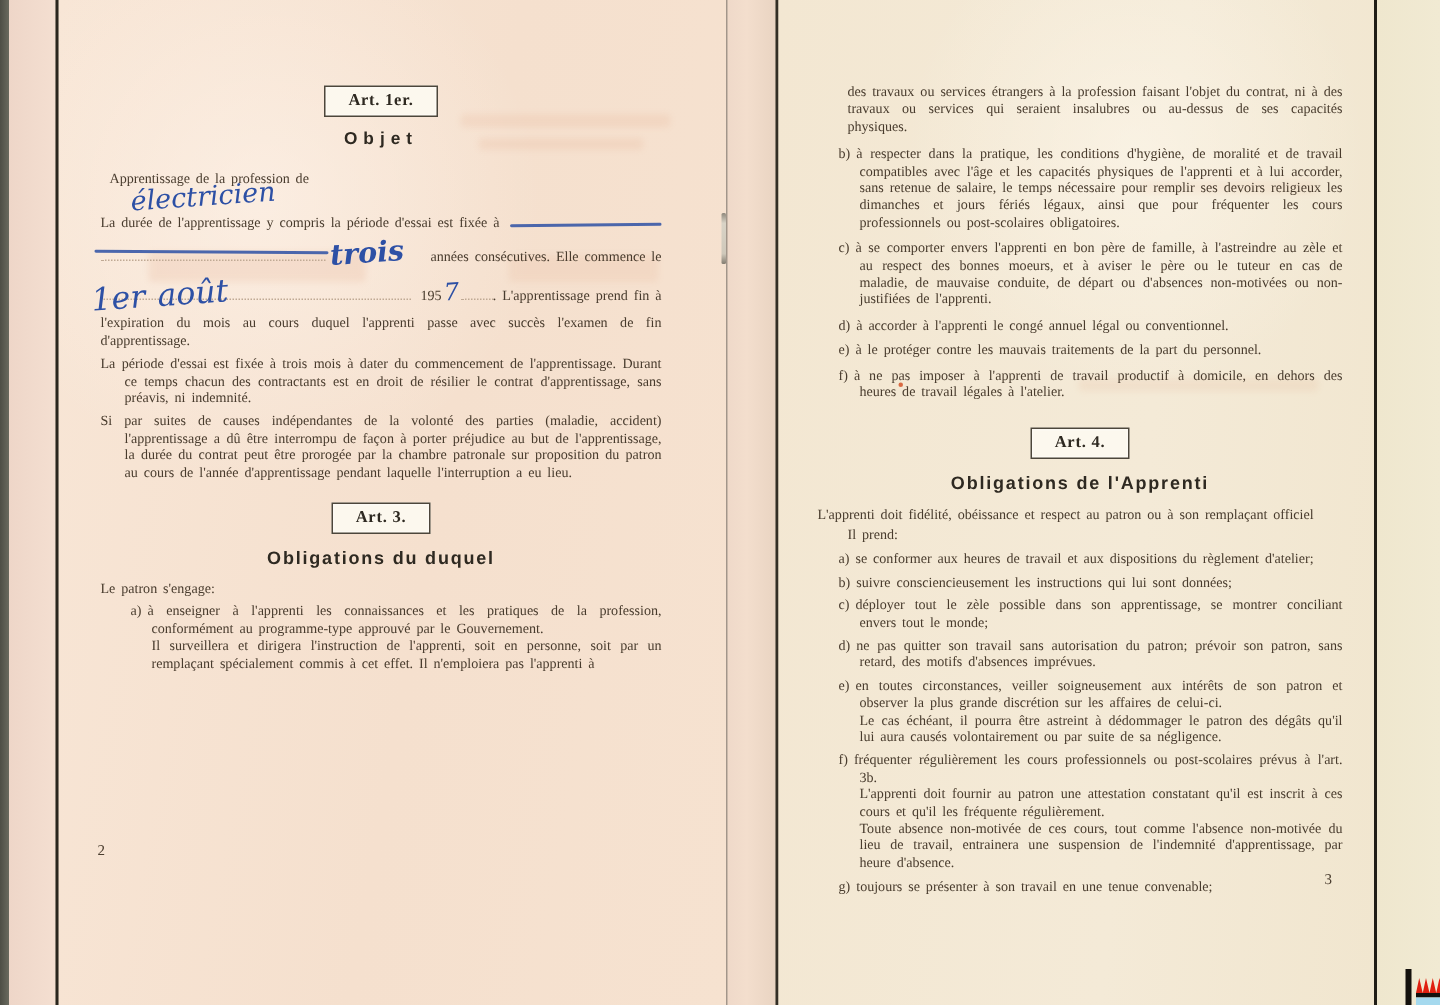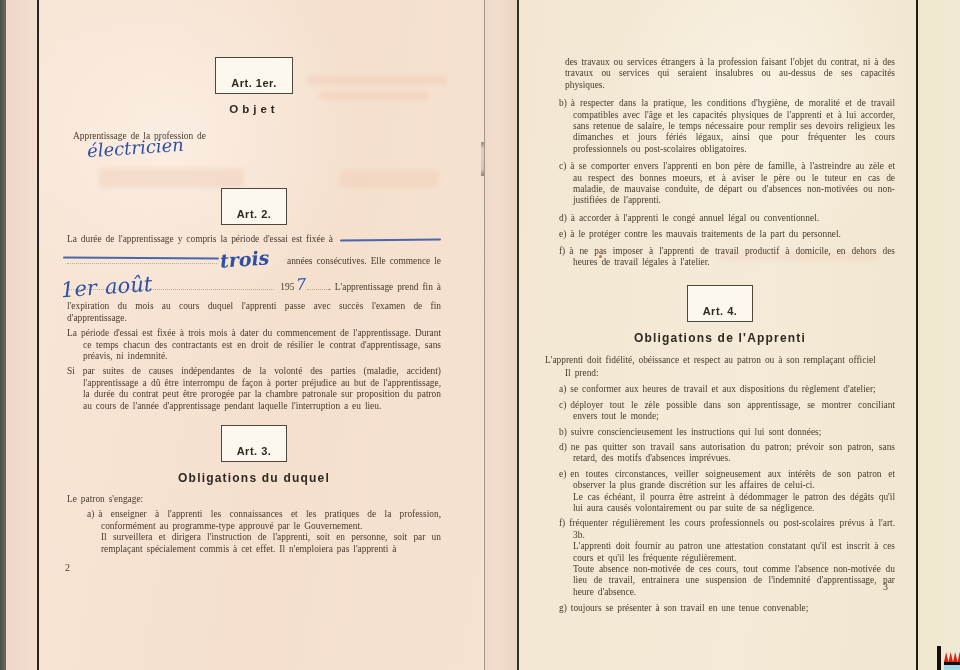--- a/index.html
+++ b/index.html
@@ -34,21 +34,21 @@
     background:linear-gradient(180deg,#8f887c,#d9d3c6 20%,#cfc8ba 80%,#847d71);border-radius:1px;}
 
   
   .content-l{position:absolute;left:28px;right:45px;top:0;}
   .content-r{position:absolute;left:26px;right:21px;top:0;}
 
   
   .body-text{font-size:9.4px;line-height:11.4px;text-align:justify;word-spacing:1.6px;color:#483b2d;}
   .art-box-wrap{text-align:center;}
   .art-box{display:inline-block;border:1px solid #4c463b;background:#fcf8ee;
-    padding:19px 15px 4px 15px;font-family:Liberation Sans, sans-serif;
+    padding:3px 15px 4px 15px;font-family:Liberation Serif, serif;
     font-weight:bold;font-size:11px;color:#2e2921;letter-spacing:.5px;
     box-shadow:0 0 0 1px rgba(255,255,255,.35) inset;}
   .heading{font-family:"Liberation Sans",sans-serif;font-weight:bold;text-align:center;
     color:#2e2921;}
   .heading.small{font-size:11.5px;letter-spacing:4px;}
   .heading.wide{font-size:12px;letter-spacing:1.2px;}
   .para{padding-left:16px;text-indent:-16px;}
   .item{padding-left:28px;text-indent:-14px;}
   .item .marker{padding-right:4px;}
   .subpara{padding-left:28px;text-indent:0;}
@@ -95,23 +95,20 @@
     </div>
     <div class="heading small" style="margin-top:9px;">Objet</div>
 
     <div class="flexline body-text" style="margin-top:16px;height:20px;flex-direction:column;">
       <span style="white-space:nowrap;">Apprentissage de la profession de</span>
       <span class="dotted" style="flex:1;position:relative;margin-left:6px;height:14px;">
         <span class="hand" style="position:absolute;left:14px;bottom:-3px;font-size:18px;">électricien</span>
       </span>
     </div>
 
-    <div class="art-box-wrap" style="margin-top:37px;">
-      <span class="art-box">Art. 2.</span>
-    </div>
 
     <div class="flexline body-text" style="margin-top:9px;">
       <span style="white-space:nowrap;">La durée de l'apprentissage y compris la période d'essai est fixée à</span>
       <span class="blue-line" style="flex:1;margin-left:7px;transform:rotate(-.6deg);align-self:center;"></span>
     </div>
 
     <div class="flexline body-text" style="margin-top:5px;height:18px;">
       <span class="dotted" style="flex:1;position:relative;height:13px;">
         <span class="blue-line" style="position:absolute;left:-4px;right:-2px;bottom:4px;transform:rotate(.4deg);"></span>
         <span class="hand" style="position:absolute;right:-52px;bottom:-2px;font-size:19px;font-weight:bold;">trois</span>
@@ -182,24 +179,24 @@
     </div>
     <div class="heading wide" style="margin-top:9px;">Obligations de l'Apprenti</div>
 
     <div class="body-text" style="margin-top:10px;">L'apprenti doit fidélité, obéissance et respect au patron ou à son remplaçant officiel</div>
     <div class="body-text" style="margin-top:2px;padding-left:20px;">Il prend:</div>
 
     <div class="body-text item" style="margin-top:5px;">
       <span class="marker">a)</span><span>se conformer aux heures de travail et aux dispositions du règlement d'atelier;</span>
     </div>
     <div class="body-text item" style="margin-top:4px;">
+      <span class="marker">b)</span><span>suivre consciencieusement les instructions qui lui sont données;</span>
+    </div>
+    <div class="body-text item" style="margin-top:4px;">
       <span class="marker">c)</span><span>déployer tout le zèle possible dans son apprentissage, se montrer conciliant envers tout le monde;</span>
-    </div>
-    <div class="body-text item" style="margin-top:4px;">
-      <span class="marker">b)</span><span>suivre consciencieusement les instructions qui lui sont données;</span>
     </div>
     <div class="body-text item" style="margin-top:4px;">
       <span class="marker">d)</span><span>ne pas quitter son travail sans autorisation du patron; prévoir son patron, sans retard, des motifs d'absences imprévues.</span>
     </div>
     <div style="margin-top:4px;">
       <div class="body-text item">
         <span class="marker">e)</span><span>en toutes circonstances, veiller soigneusement aux intérêts de son patron et observer la plus grande discrétion sur les affaires de celui-ci.</span>
       </div>
       <div class="body-text subpara">Le cas échéant, il pourra être astreint à dédommager le patron des dégâts qu'il lui aura causés volontairement ou par suite de sa négligence.</div>
     </div>

